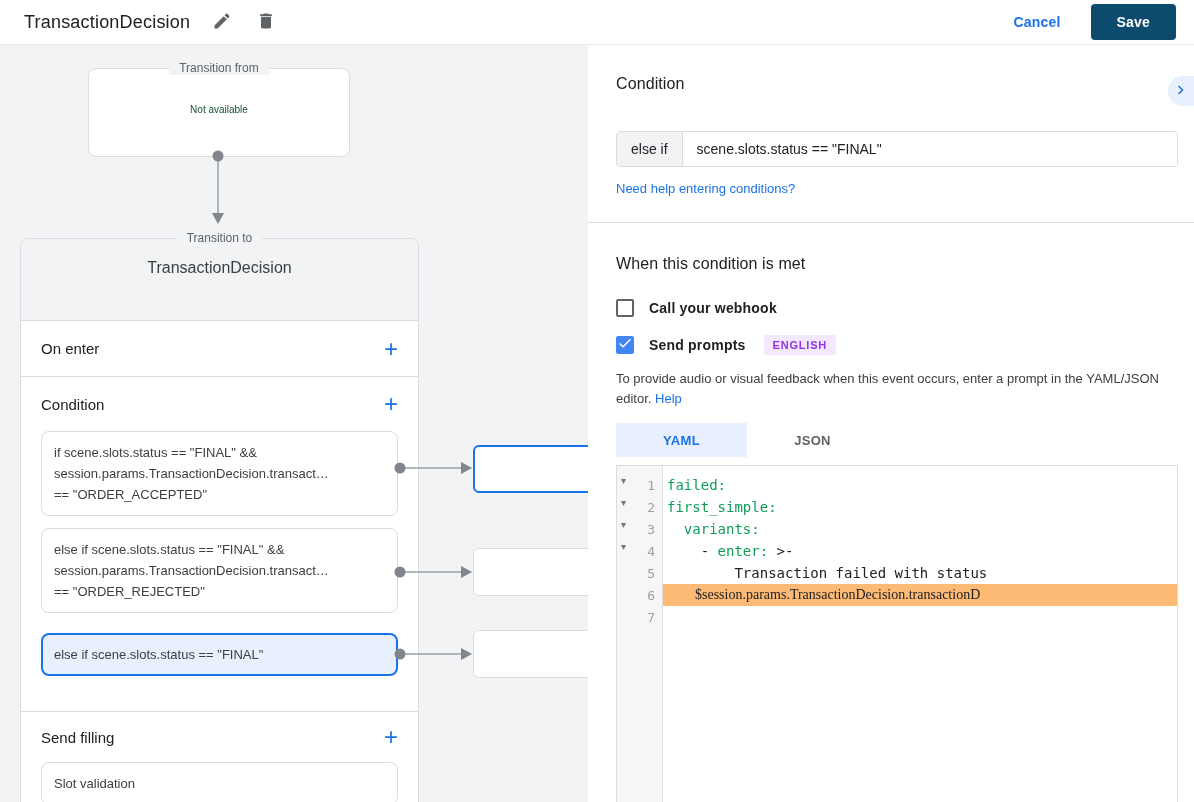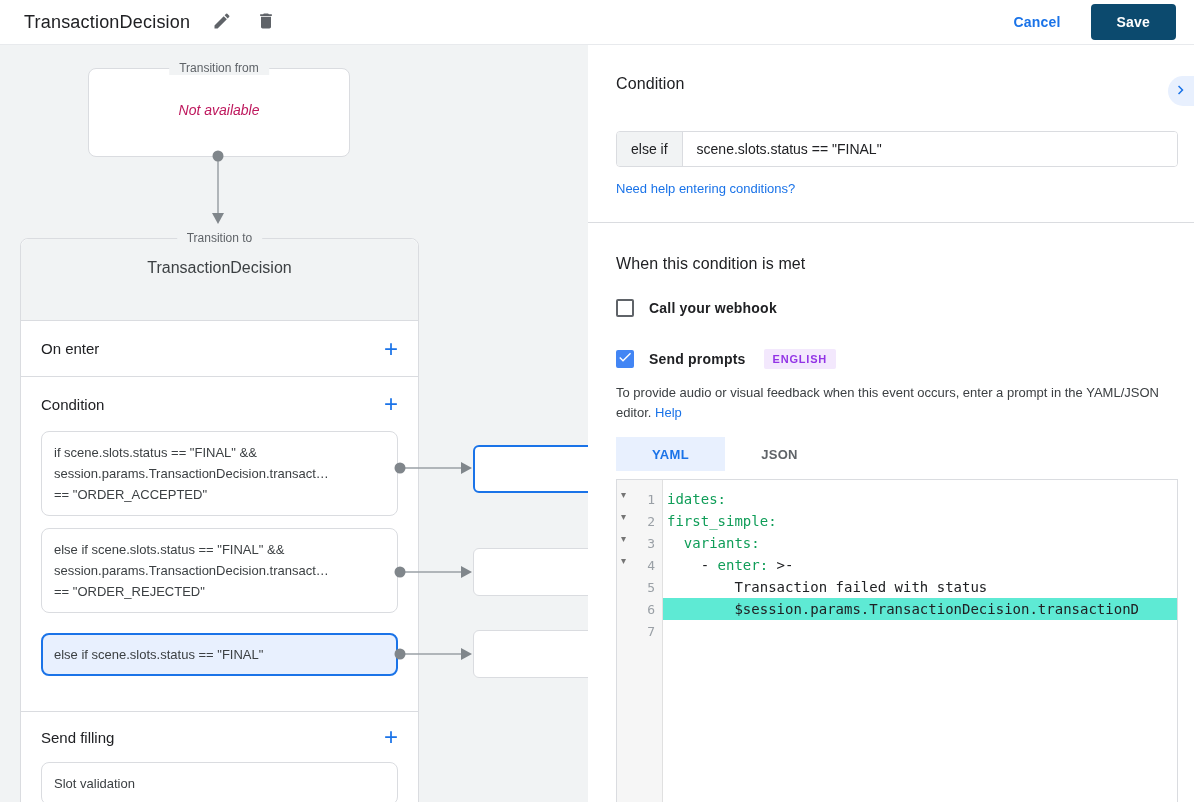--- a/index.html
+++ b/index.html
@@ -20,21 +20,21 @@
 
   
   .content { display: flex; height: 757px; }
 
   
   .diagram { position: relative; width: 588px; background: #f1f3f4; overflow: hidden; flex: none; }
   .legend { position: absolute; top: -8px; left: 50%; transform: translateX(-50%);
             background: #f1f3f4; padding: 0 10px; font-size: 12px; color: #5f6368; white-space: nowrap; }
   .tfrom { position: absolute; left: 88px; top: 23px; width: 262px; height: 89px; background: #fff;
            border: 1px solid #dadce0; border-radius: 8px; display: flex; align-items: center; justify-content: center; text-align: right; }
-  .tfrom-value { font-size: 14px; color: #be185d; margin-top: -6px; font-style: italic; }
+  .tfrom-value { font-size: 10px; color: #14532d; margin-top: -6px; }
 
   .connectors { position: absolute; left: 0; top: 0; z-index: 3; pointer-events: none; }
 
   .midbox { position: absolute; left: 473px; width: 130px; height: 48px; background: #fff; border-radius: 6px; }
   .midbox1 { top: 400px; border: 2px solid #1a73e8; }
   .midbox2 { top: 503px; border: 1px solid #dadce0; }
   .midbox3 { top: 585px; border: 1px solid #dadce0; }
 
   .scene-card { position: absolute; left: 20px; top: 193px; width: 399px; height: 700px;
                 background: #fff; border: 1px solid #dadce0; border-radius: 8px 8px 0 0; z-index: 1; }
@@ -74,46 +74,46 @@
   .cond-prefix { background: #f1f3f4; border-right: 1px solid #dadce0; display: flex; align-items: center;
                  padding: 0 14px; font-size: 14px; color: #202124; flex: none; }
   .cond-input { border: none; outline: none; flex: 1; padding: 0 14px; font-size: 14px;
                 color: #202124; font-family: inherit; background: #fff; }
   .help-link { display: inline-block; margin-top: 14px; font-size: 13px; color: #1a73e8;
                text-decoration: none; cursor: pointer; }
 
   .panel-sec2 { padding: 30px 16px 0 28px; }
   .check-row { display: flex; align-items: center; cursor: pointer; }
   .check-row.first { margin-top: 24px; }
-  .check-row.second { margin-top: 32px; }
+  .check-row.second { margin-top: 18px; }
   .cb { width: 18px; height: 18px; border: 2px solid #5f6368; border-radius: 2px; background: #fff;
         flex: none; display: flex; align-items: center; justify-content: center; }
   .cb.checked { background: #4285f4; border-color: #4285f4; }
   .cb-label { margin-left: 15px; font-size: 14px; font-weight: 700; color: #202124; letter-spacing: .2px; }
   .lang-badge { margin-left: 18px; background: #f3e8fd; color: #9334e6; font-size: 11px; font-weight: 700;
                 letter-spacing: .8px; padding: 4px 9px; border-radius: 2px; }
   .hint { margin-top: 14px; font-size: 13px; line-height: 20px; color: #3c4043; max-width: 565px; }
   .hint a { color: #1a73e8; text-decoration: none; cursor: pointer; }
 
   .tabs { display: flex; margin-top: 14px; }
-  .tab { width: 109px; height: 34px; display: flex; align-items: center; justify-content: center;
+  .tab { width: 131px; height: 34px; display: flex; align-items: center; justify-content: center;
          font-size: 13px; font-weight: 700; letter-spacing: .3px; color: #5f6368; cursor: pointer; }
   .tab.active { background: #e8f0fe; color: #1a73e8; }
 
   .editor { margin-top: 8px; width: 562px; height: 340px; border: 1px solid #dadce0;
             display: flex; background: #fff; overflow: hidden; }
   .gutter { width: 46px; flex: none; background: #f6f6f6; border-right: 1px solid #e0e0e0; padding-top: 8px; }
   .gut-line { position: relative; height: 22px; display: flex; align-items: center; justify-content: flex-end;
               padding-right: 7px; }
   .fold { position: absolute; left: 4px; top: 1px; font-size: 10px; color: #757575; }
   .lnum { font-family: "DejaVu Sans Mono", monospace; font-size: 13px; color: #9aa0a6; }
   .code { flex: 1; padding-top: 8px; overflow: hidden; }
   .code-line { height: 22px; min-height: 22px; line-height: 22px; white-space: pre; padding-left: 4px;
                font-family: "DejaVu Sans Mono", monospace; font-size: 14px; }
-  .code-line.hl { background: #5eead4; }
+  .code-line.hl { background: #fdba74; font-family: Liberation Serif, serif; }
   .seg-key { color: #0f9d58; }
   .seg-plain { color: #202124; }
 </style>
 </head>
 <body>
 
 <div class="topbar">
   <div class="topbar-left">
     <div class="page-title">TransactionDecision</div>
     <button class="icon-btn">
@@ -284,21 +284,21 @@
               <span class="lnum">5</span>
             </div>
             <div class="gut-line">
               <span class="lnum">6</span>
             </div>
             <div class="gut-line">
               <span class="lnum">7</span>
             </div>
           </div>
         <div class="code" id="code">
-            <div class="code-line"><span class="seg-key">idates:</span></div>
+            <div class="code-line"><span class="seg-key">failed:</span></div>
             <div class="code-line"><span class="seg-key">first_simple:</span></div>
             <div class="code-line"><span class="seg-key">  variants:</span></div>
             <div class="code-line"><span class="seg-plain">    - </span><span class="seg-key">enter:</span><span class="seg-plain"> &gt;-</span></div>
             <div class="code-line"><span class="seg-plain">        Transaction failed with status</span></div>
             <div class="code-line hl"><span class="seg-plain">        $session.params.TransactionDecision.transactionD</span></div>
             <div class="code-line"></div>
           </div>
       </div>
     </div>
   </div>

